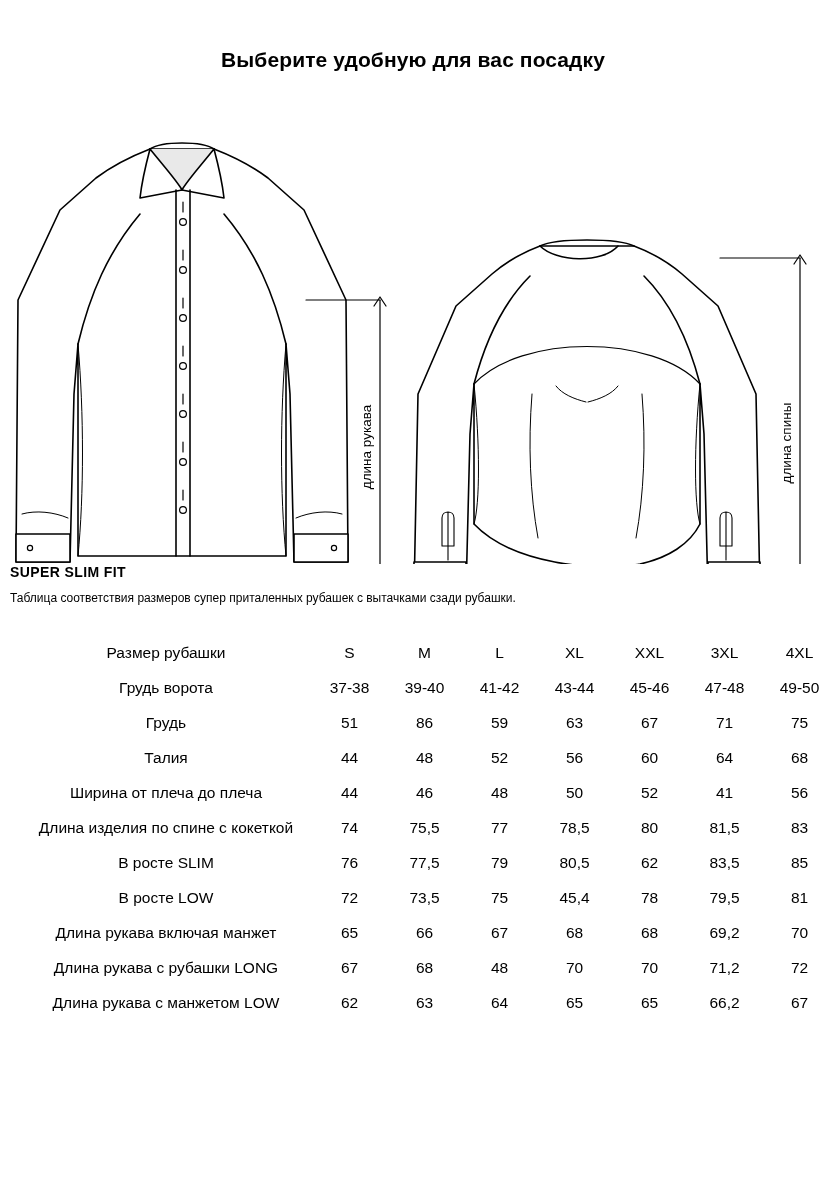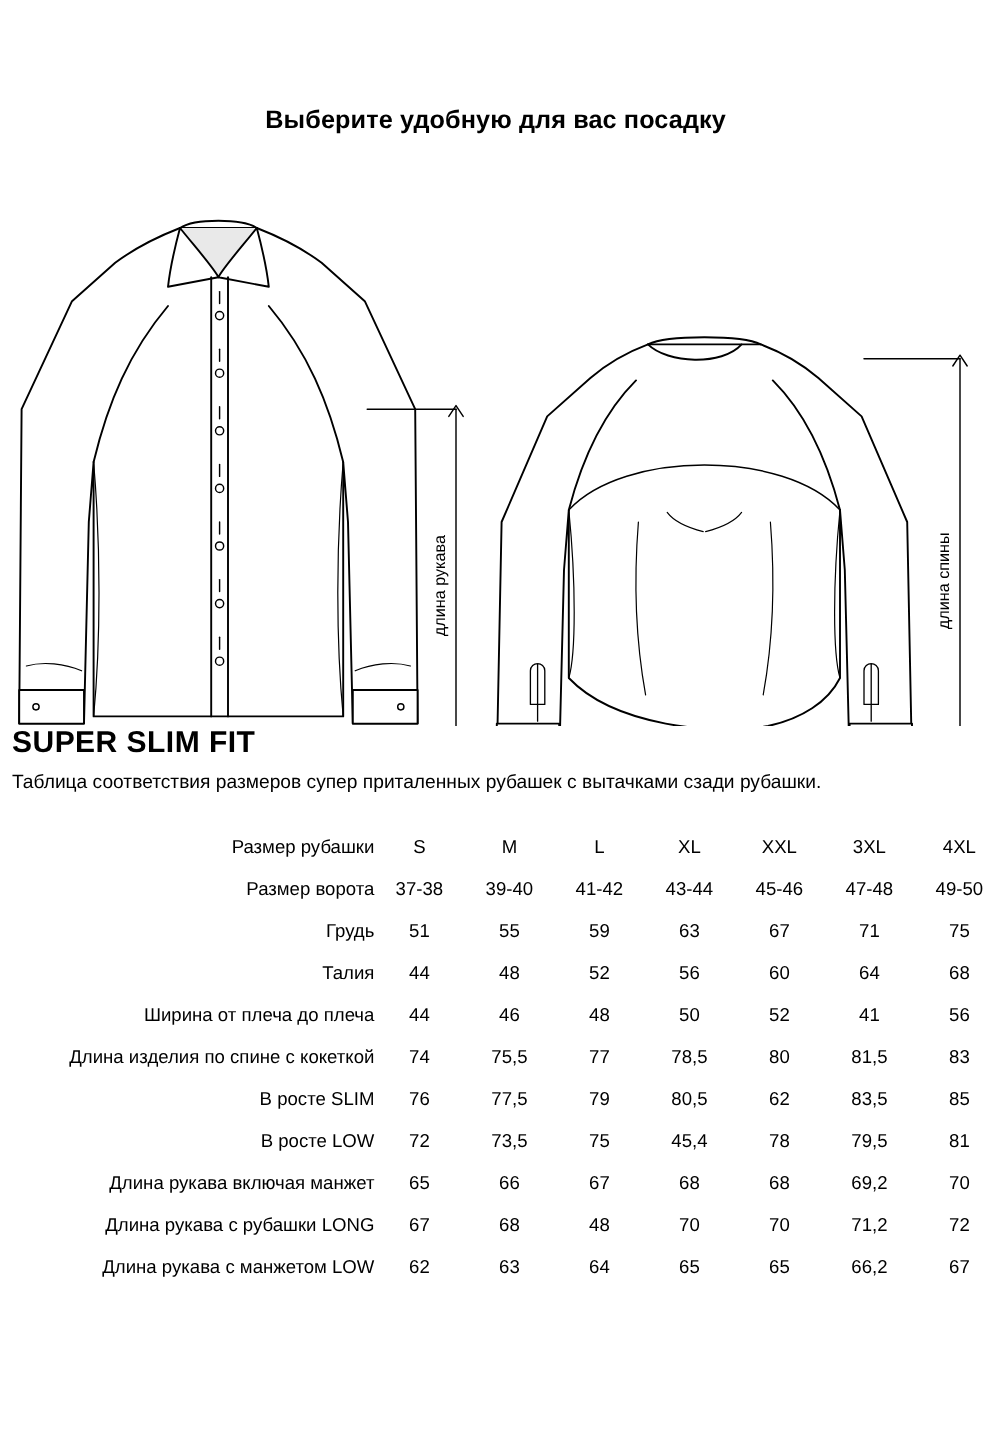--- a/index.html
+++ b/index.html
@@ -20,62 +20,61 @@
     height: 1200px;
     position: relative;
     box-sizing: border-box;
   }
   .title {
     text-align: center;
     font-size: 21px;
     font-weight: bold;
     padding-top: 48px;
     letter-spacing: 0.1px;
-    margin-top: 41px;
   }
   .illustration {
     position: relative;
     width: 826px;
     height: 470px;
     margin-top: 22px;
   }
   .illustration svg {
     display: block;
   }
   .fit-section {
     padding: 0 10px 0 10px;
   }
   .fit-name {
-    font-size: 25px;
+    font-size: 14px;
     font-weight: bold;
     letter-spacing: 0.4px;
     margin: 0 0 6px 0;
   }
   .fit-desc {
-    font-size: 16px;
+    font-size: 12px;
     line-height: 25px;
     margin: 0;
     max-width: 790px;
   }
   table.sizes {
     border-collapse: collapse;
     margin-top: 24px;
     width: 816px;
     table-layout: fixed;
   }
   table.sizes td, table.sizes th {
     font-size: 15.5px;
     font-weight: normal;
     padding: 8.5px 0;
     text-align: center;
     vertical-align: middle;
     white-space: nowrap;
   }
   table.sizes td.rowlabel, table.sizes th.rowlabel {
-    text-align: right;
+    text-align: center;
     padding-left: 10px;
     width: 292px;
   }
   table.sizes th {
     font-weight: normal;
   }
   .col { width: 75px; }
 </style>
 </head>
 <body>
@@ -242,33 +241,33 @@
           <th class="col">M</th>
           <th class="col">L</th>
           <th class="col">XL</th>
           <th class="col">XXL</th>
           <th class="col">3XL</th>
           <th class="col">4XL</th>
         </tr>
       </thead>
       <tbody>
         <tr>
-          <td class="rowlabel">Размер ворота</td>
+          <td class="rowlabel">Грудь ворота</td>
           <td>37-38</td>
           <td>39-40</td>
           <td>41-42</td>
           <td>43-44</td>
           <td>45-46</td>
           <td>47-48</td>
           <td>49-50</td>
         </tr>
         <tr>
           <td class="rowlabel">Грудь</td>
           <td>51</td>
-          <td>55</td>
+          <td>86</td>
           <td>59</td>
           <td>63</td>
           <td>67</td>
           <td>71</td>
           <td>75</td>
         </tr>
         <tr>
           <td class="rowlabel">Талия</td>
           <td>44</td>
           <td>48</td>

